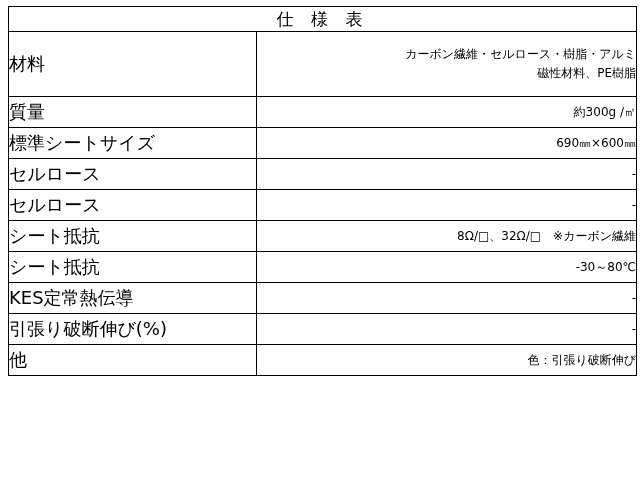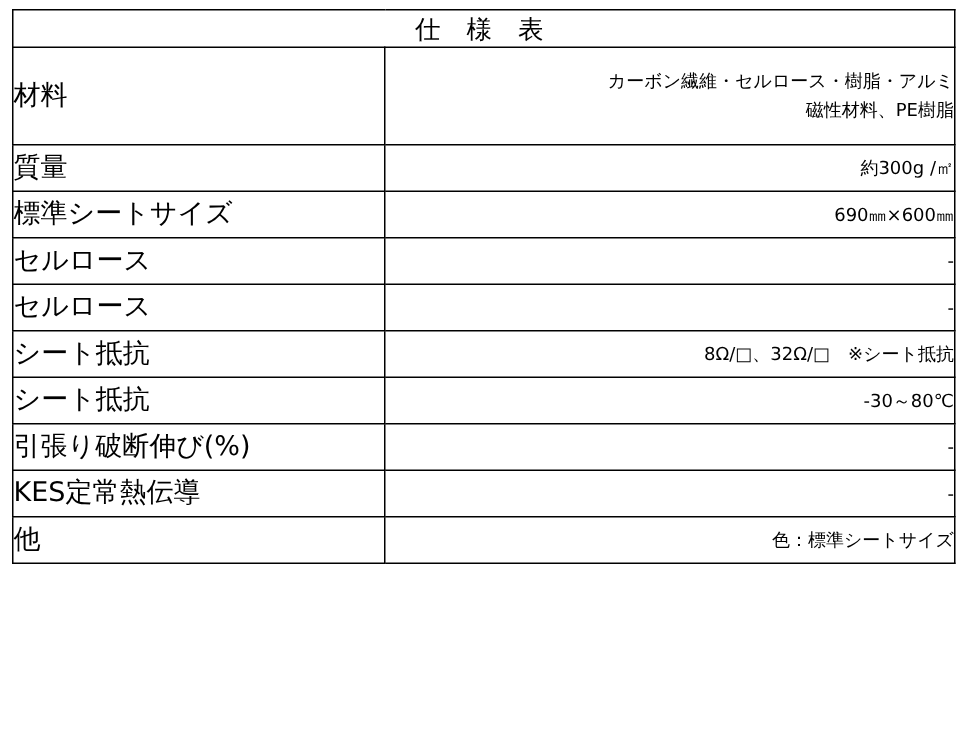--- a/index.html
+++ b/index.html
@@ -108,37 +108,37 @@
         <td class="value-cell">-</td>
       </tr>
 
       <tr class="std-row">
         <td class="label-cell">セルロース</td>
         <td class="value-cell">-</td>
       </tr>
 
       <tr class="std-row">
         <td class="label-cell">シート抵抗</td>
-        <td class="value-cell">8Ω/□、32Ω/□　※シート抵抗</td>
+        <td class="value-cell">8Ω/□、32Ω/□　※カーボン繊維</td>
       </tr>
 
       <tr class="std-row">
         <td class="label-cell">シート抵抗</td>
         <td class="value-cell">-30～80℃</td>
       </tr>
 
       <tr class="std-row">
+        <td class="label-cell">KES定常熱伝導</td>
+        <td class="value-cell">-</td>
+      </tr>
+
+      <tr class="std-row">
         <td class="label-cell">引張り破断伸び(%)</td>
         <td class="value-cell">-</td>
       </tr>
 
       <tr class="std-row">
-        <td class="label-cell">KES定常熱伝導</td>
-        <td class="value-cell">-</td>
-      </tr>
-
-      <tr class="std-row">
         <td class="label-cell">他</td>
-        <td class="value-cell">色：標準シートサイズ</td>
+        <td class="value-cell">色：引張り破断伸び</td>
       </tr>
     </tbody>
   </table>
 </div>
 
 </body></html>

